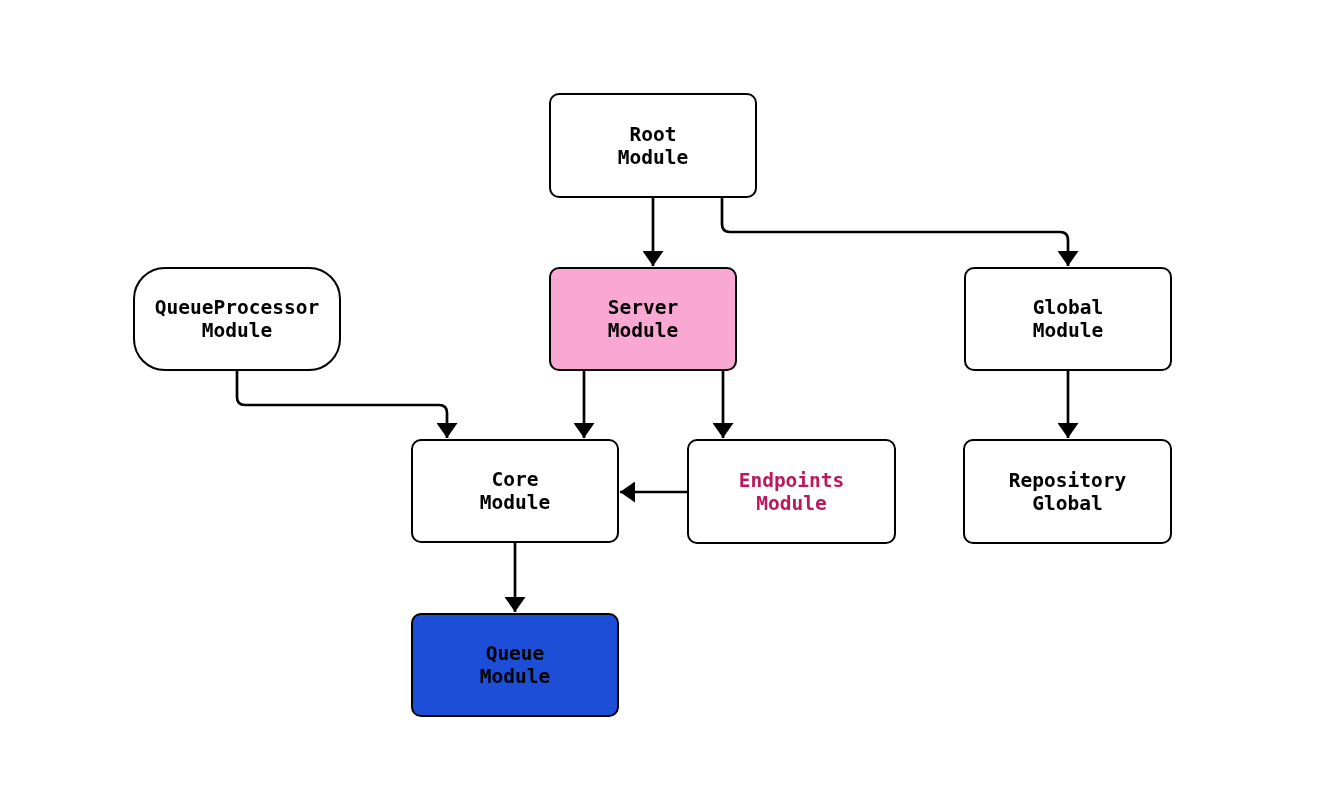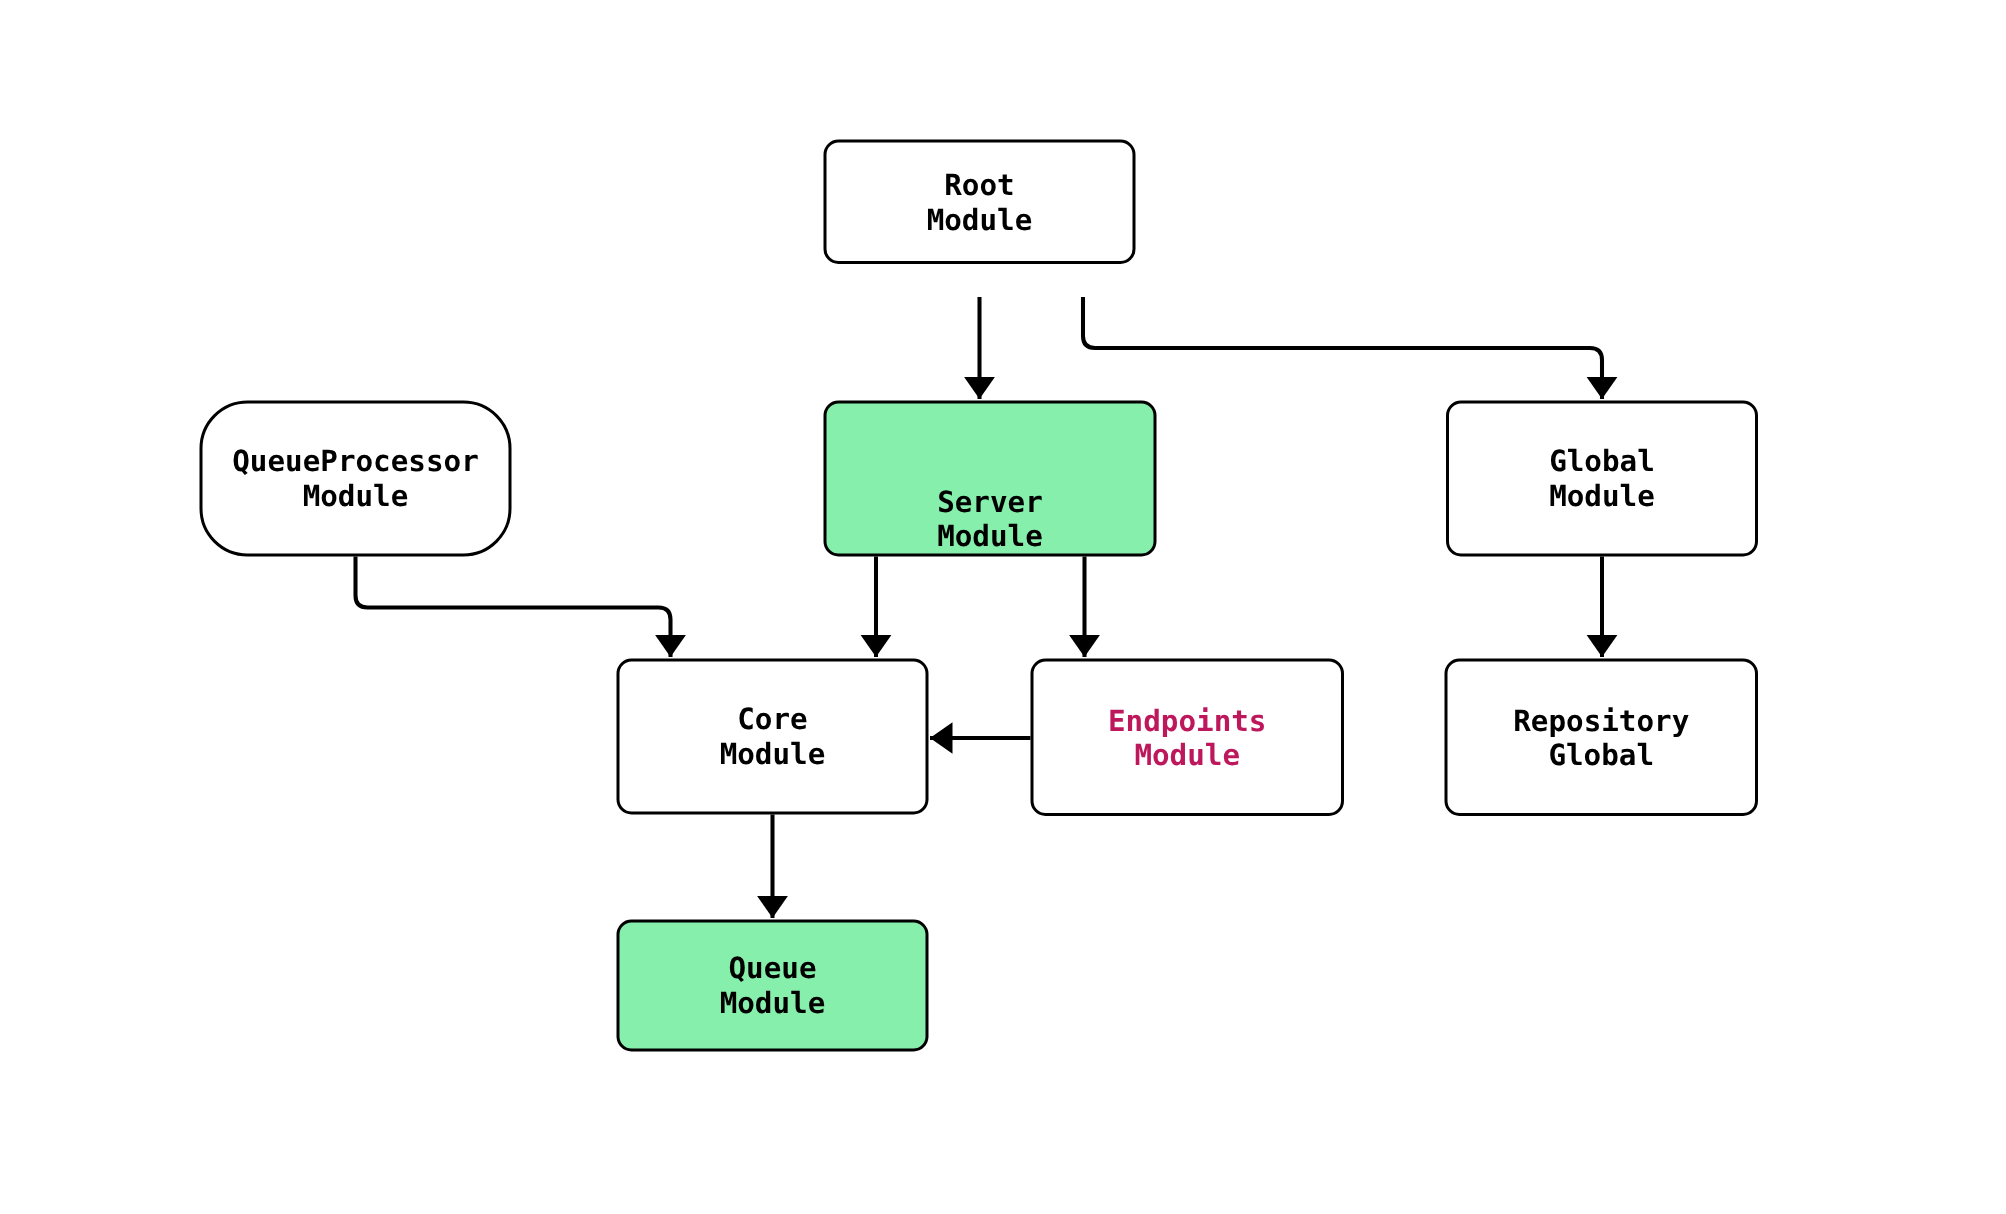--- a/index.html
+++ b/index.html
@@ -62,45 +62,45 @@
         <path class="edge" d="M653,198 L653,266" stroke="#000000" marker-end="url(#arrowhead)"></path>
         <path class="edge" d="M722,198 L722,224 Q722,232 730,232 L1060,232 Q1068,232 1068,240 L1068,266" stroke="#000000" marker-end="url(#arrowhead)"></path>
         <path class="edge" d="M237,371 L237,397 Q237,405 245,405 L439,405 Q447,405 447,413 L447,438" stroke="#000000" marker-end="url(#arrowhead)"></path>
         <path class="edge" d="M584,371 L584,438" stroke="#000000" marker-end="url(#arrowhead)"></path>
         <path class="edge" d="M723,371 L723,438" stroke="#000000" marker-end="url(#arrowhead)"></path>
         <path class="edge" d="M687,492 L620,492" stroke="#000000" marker-end="url(#arrowhead)"></path>
         <path class="edge" d="M1068,371 L1068,438" stroke="#000000" marker-end="url(#arrowhead)"></path>
         <path class="edge" d="M515,543 L515,612" stroke="#000000" marker-end="url(#arrowhead)"></path>
       </g>
   </svg>
-<div class="node" style="left: 549px; top: 93px; width: 208px; height: 83px; background: rgb(255, 255, 255); border-color: rgb(0, 0, 0);">
+<div class="node" style="left: 549px; top: 93px; width: 208px; height: 105px; background: rgb(255, 255, 255); border-color: rgb(0, 0, 0);">
       <span class="node-label" style="color: rgb(0, 0, 0);">Root
 Module</span>
     </div>
     <div class="node" style="left: 133px; top: 267px; width: 208px; height: 104px; background: rgb(255, 255, 255); border-color: rgb(0, 0, 0); border-radius: 32px;">
       <span class="node-label" style="color: rgb(0, 0, 0);">QueueProcessor
 Module</span>
     </div>
-    <div class="node" style="left: 549px; top: 267px; width: 222px; height: 104px; background: #86efac; border-color: rgb(0, 0, 0); align-items: flex-end;">
+    <div class="node" style="left: 549px; top: 267px; width: 188px; height: 104px; background: #f9a8d4; border-color: rgb(0, 0, 0);">
       <span class="node-label" style="color: rgb(0, 0, 0);">Server
 Module</span>
     </div>
     <div class="node" style="left: 964px; top: 267px; width: 208px; height: 104px; background: rgb(255, 255, 255); border-color: rgb(0, 0, 0);">
       <span class="node-label" style="color: rgb(0, 0, 0);">Global
 Module</span>
     </div>
     <div class="node" style="left: 411px; top: 439px; width: 208px; height: 104px; background: rgb(255, 255, 255); border-color: rgb(0, 0, 0);">
       <span class="node-label" style="color: rgb(0, 0, 0);">Core
 Module</span>
     </div>
     <div class="node" style="left: 687px; top: 439px; width: 209px; height: 105px; background: rgb(255, 255, 255); border-color: rgb(0, 0, 0);">
       <span class="node-label" style="color: #be185d;">Endpoints
 Module</span>
     </div>
     <div class="node" style="left: 963px; top: 439px; width: 209px; height: 105px; background: rgb(255, 255, 255); border-color: rgb(0, 0, 0);">
       <span class="node-label" style="color: rgb(0, 0, 0);">Repository
 Global</span>
     </div>
-    <div class="node" style="left: 411px; top: 613px; width: 208px; height: 88px; background: #86efac; border-color: rgb(0, 0, 0);">
+    <div class="node" style="left: 411px; top: 613px; width: 208px; height: 104px; background: #1d4ed8; border-color: rgb(0, 0, 0);">
       <span class="node-label" style="color: rgb(0, 0, 0);">Queue
 Module</span>
     </div>
   </div>
 
 </body></html>

